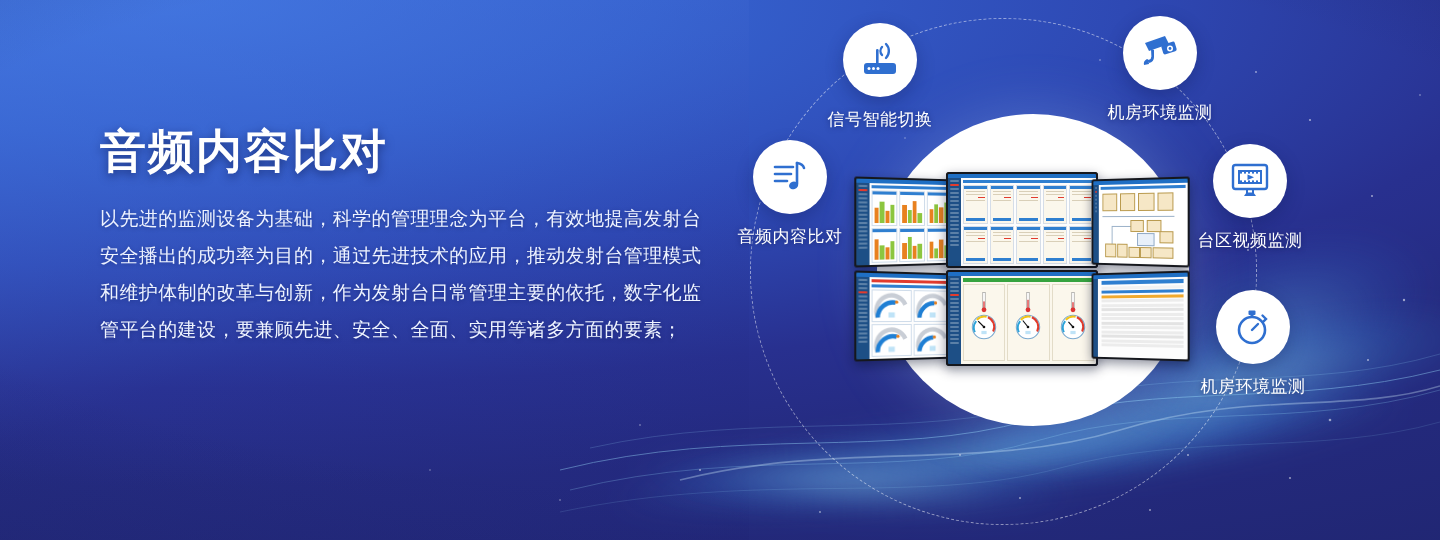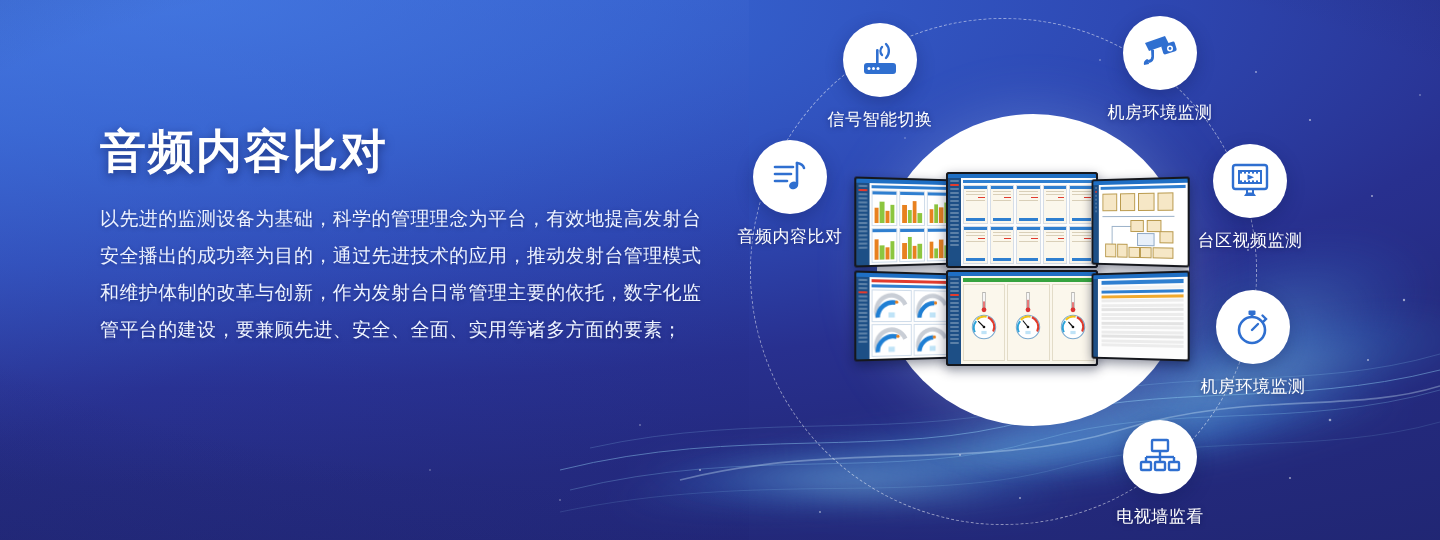--- a/index.html
+++ b/index.html
@@ -687,30 +687,14 @@
         <rect x="15.5" y="3.5" width="7" height="4.5" rx="1" fill="#2f6fd0" stroke="none"></rect>
         <line x1="19" y1="8" x2="19" y2="10.5" stroke-width="3"></line>
         <path d="M29.5,8.5 l3.5,3.5 l-3.2,3.2" stroke-width="2.4" stroke-linecap="round" fill="none"></path>
         <line x1="19" y1="23" x2="25" y2="17" stroke-width="2.4" stroke-linecap="round"></line>
       </svg>
     </div>
     <div class="label">机房环境监测</div>
   </div>
 
 
-  <div class="node n-wall">
-    <div class="bubble">
-      <svg width="42" height="38" viewBox="0 0 42 38" fill="none" stroke="#2f6fd0" stroke-width="2.4">
-        <rect x="13" y="2" width="16" height="11" rx="1"></rect>
-        <line x1="21" y1="13" x2="21" y2="19"></line>
-        <line x1="7" y1="19" x2="35" y2="19"></line>
-        <line x1="7" y1="19" x2="7" y2="24"></line>
-        <line x1="21" y1="19" x2="21" y2="24"></line>
-        <line x1="35" y1="19" x2="35" y2="24"></line>
-        <rect x="2" y="24" width="10" height="8" rx="1"></rect>
-        <rect x="16" y="24" width="10" height="8" rx="1"></rect>
-        <rect x="30" y="24" width="10" height="8" rx="1"></rect>
-      </svg>
-    </div>
-    <div class="label">电视墙监看</div>
-  </div>
 
 </div>
 
 </body></html>

